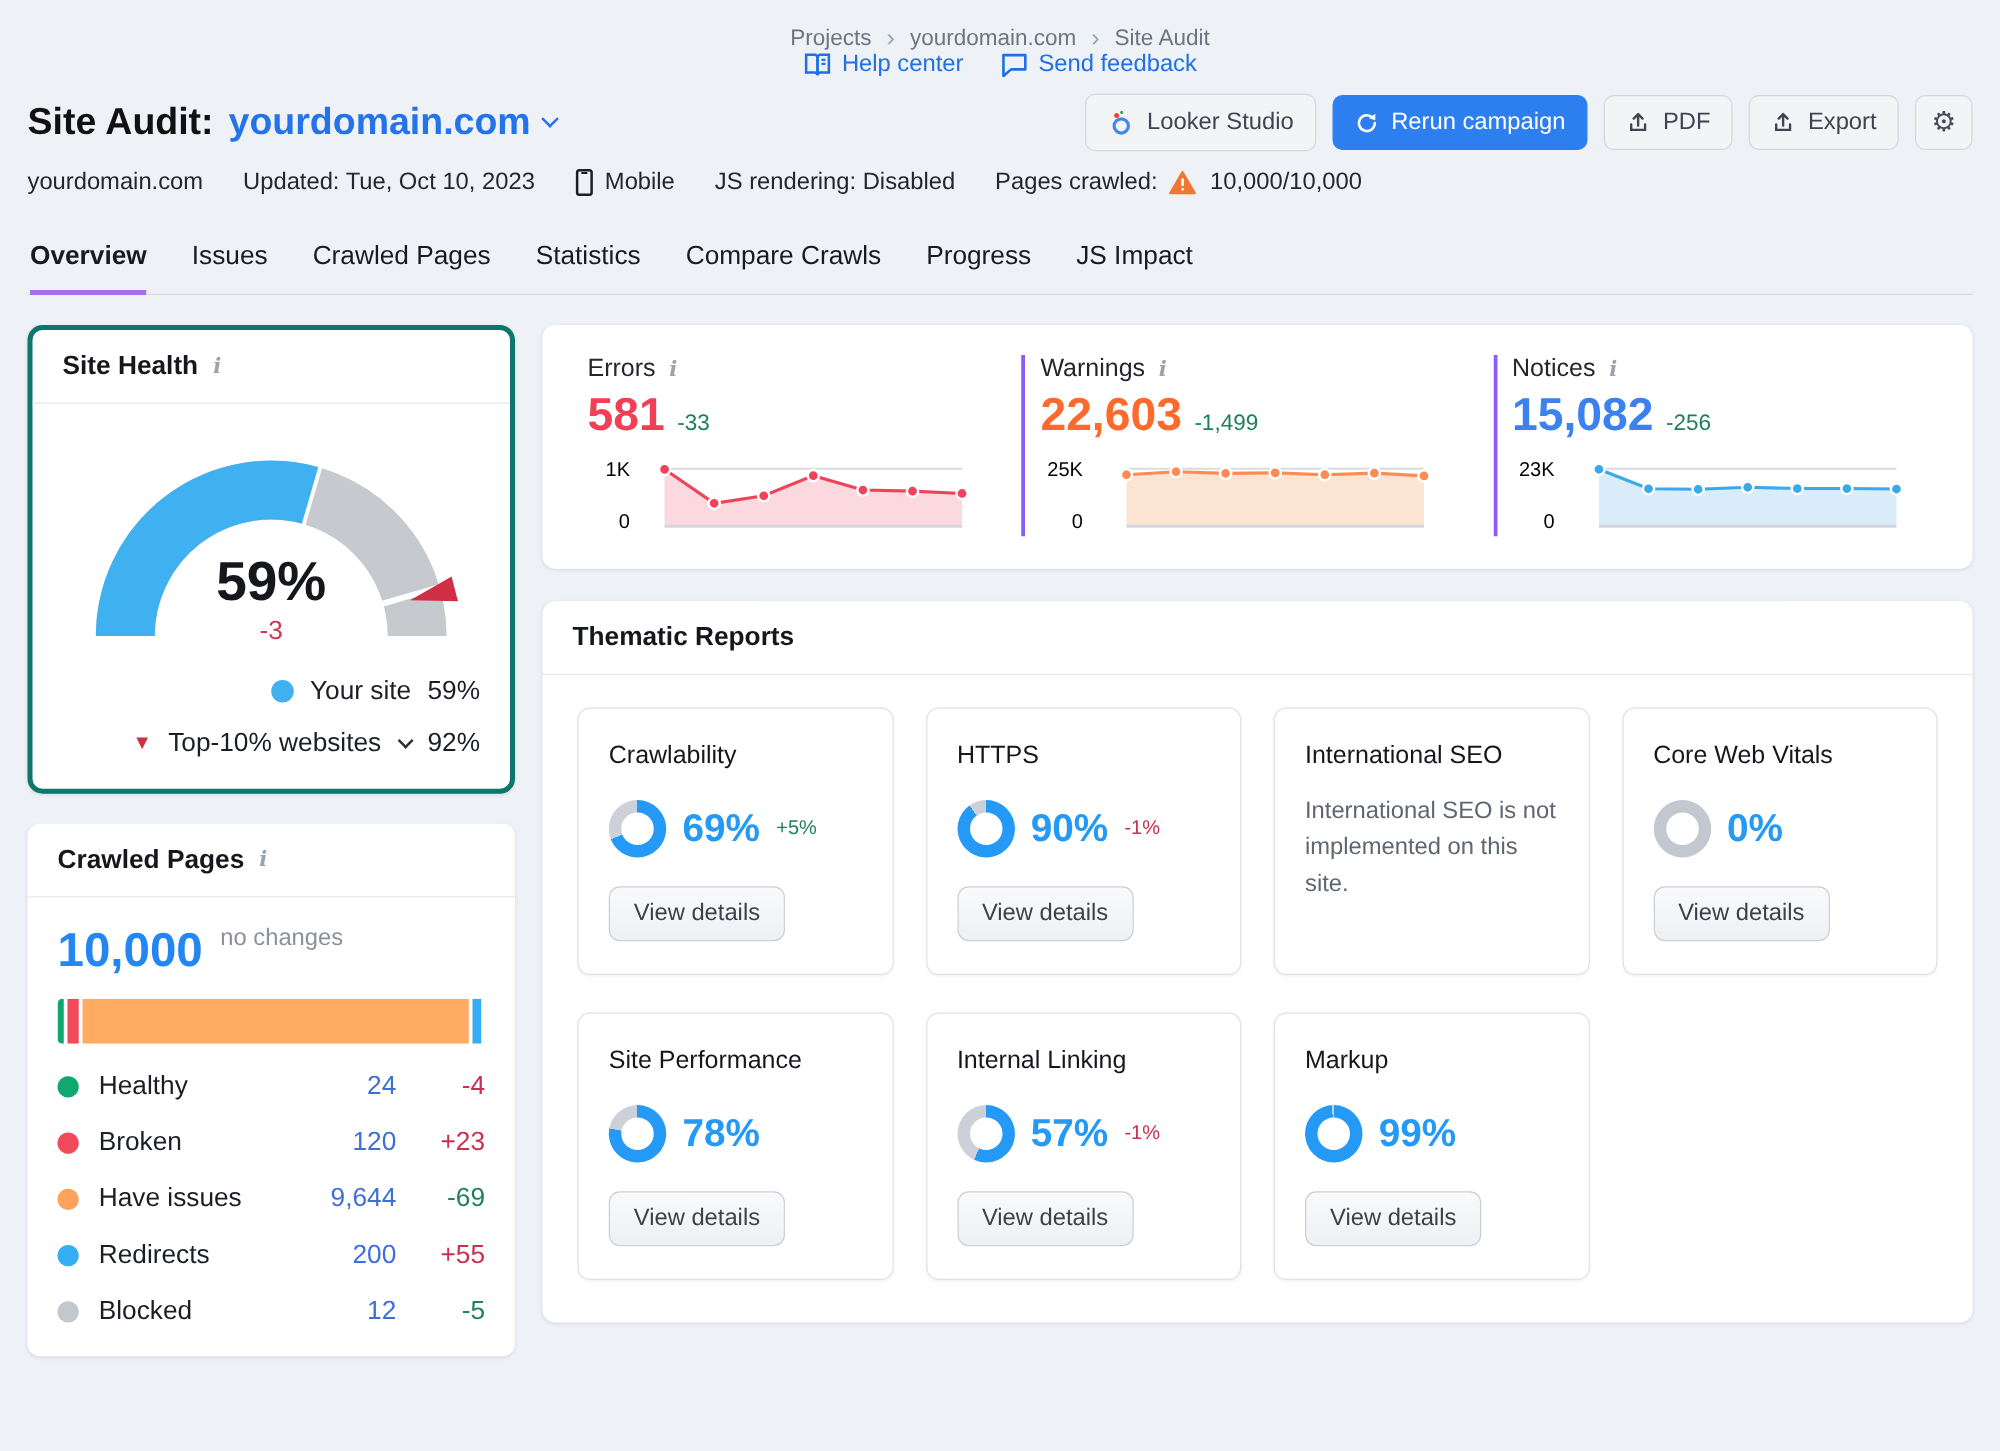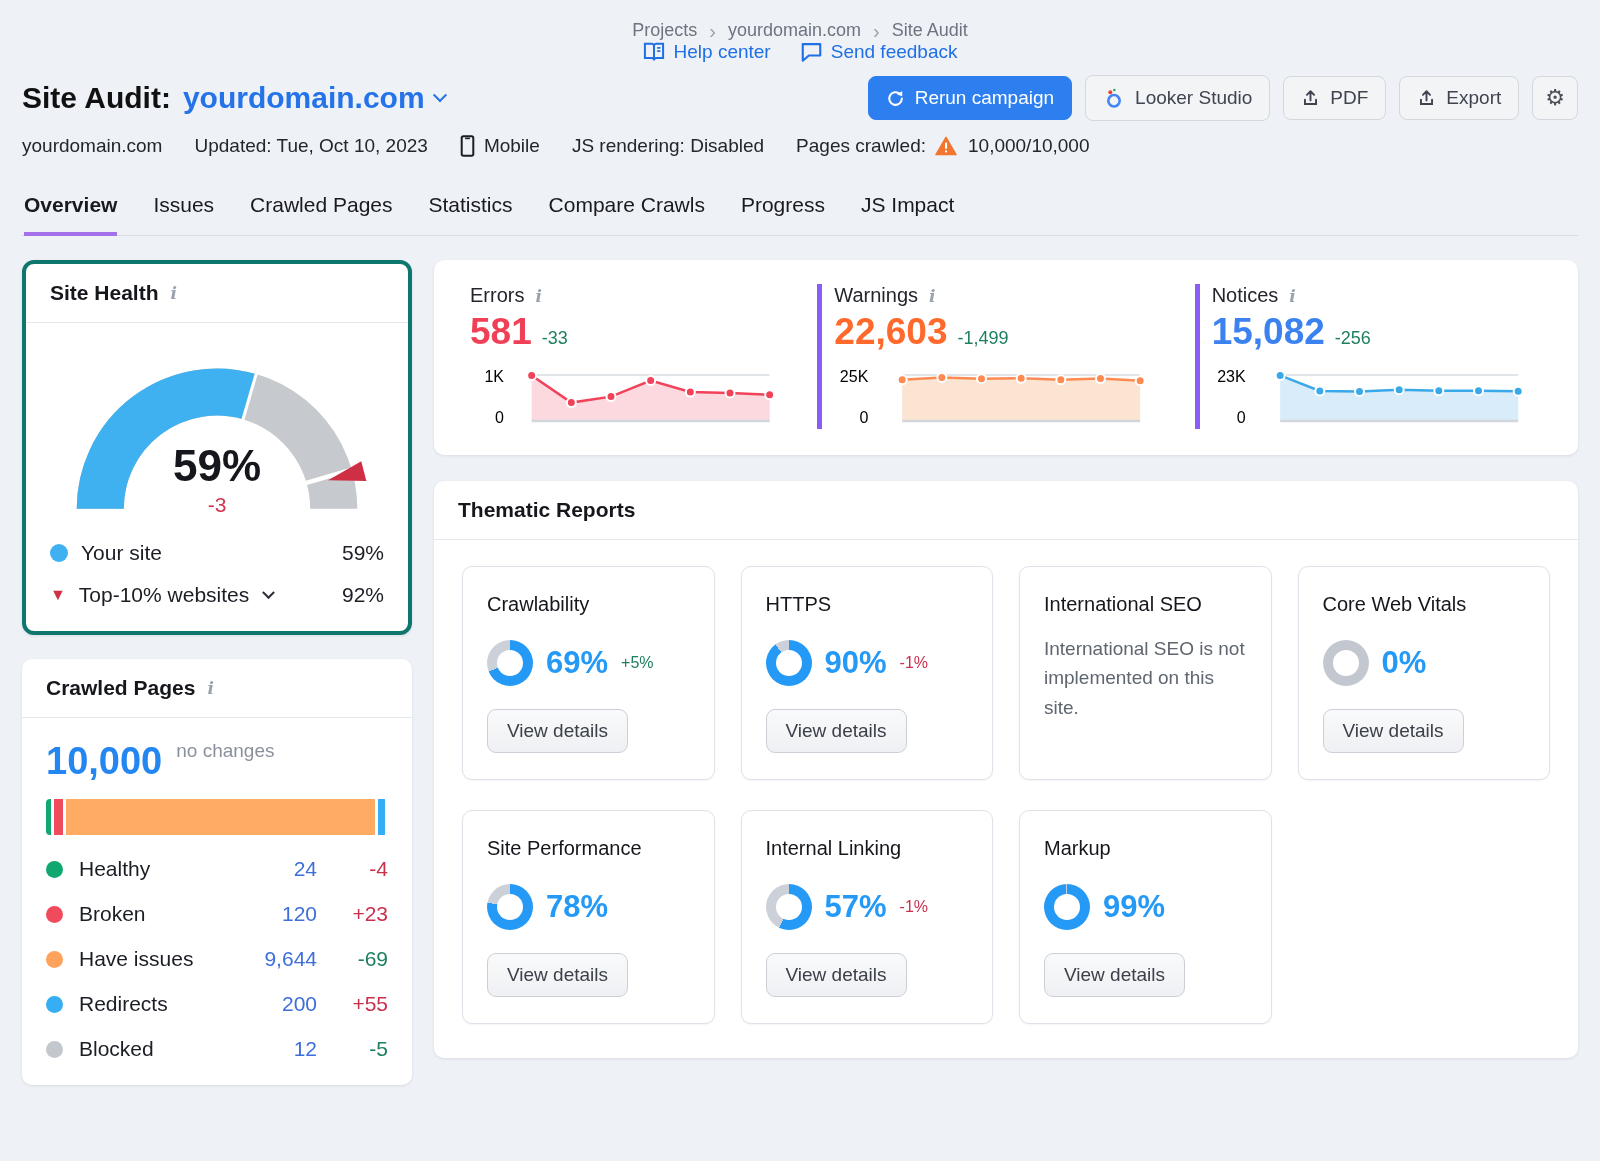--- a/index.html
+++ b/index.html
@@ -47,21 +47,21 @@
   .card-title { font-size:21px; font-weight:700; color:#15171c; }
   .info-i { font-family:"DejaVu Serif",serif; font-style:italic; font-weight:700; font-size:17px; color:#9aa2ad; cursor:pointer; padding:0 2px; }
 
   
   .health-card { border:4px solid #0f766e; border-radius:12px; margin-bottom:24px; }
   .gauge-wrap { position:relative; padding:24px 22px 4px; }
   .gauge-wrap svg { display:block; width:100%; }
   .gauge-center { position:absolute; left:0; right:0; top:118px; text-align:center; }
   .gauge-score { font-size:44px; font-weight:700; color:#15171c; }
   .gauge-change { font-size:21px; color:#d2374f; margin-top:2px; }
-  .health-legend { padding:14px 24px 24px; display:flex; flex-direction:column; gap:18px; }
+  .health-legend { padding:14px 24px 24px; display:flex; flex-direction:column; gap:18px;align-items:flex-end; }
   .hl-row { display:flex; align-items:center; gap:13px; font-size:21px; }
   .hl-dot { width:18px; height:18px; border-radius:50%; background:#3fb0f0; }
   .hl-tri { color:#cf2f44; font-size:16px; line-height:1; }
   .hl-label { color:#1b1e24; }
   .hl-value { margin-left:auto; color:#1b1e24; }
   .hl-chev { margin-left:2px; cursor:pointer; }
 
   
   .crawled-card { }
   .crawled-body { padding:22px 24px 24px; }
@@ -73,21 +73,21 @@
   .crawl-legend { margin-top:22px; display:flex; flex-direction:column; gap:21px; }
   .cl-row { display:grid; grid-template-columns:20px 1fr auto 58px; align-items:center; gap:13px; font-size:21px; }
   .cl-dot { width:17px; height:17px; border-radius:50%; }
   .cl-label { color:#1b1e24; }
   .cl-value { color:#3e6fd9; text-align:right; }
   .cl-change { text-align:right; }
 
   
   .stats-card { display:grid; grid-template-columns:1fr 1fr 1fr; padding:24px 6px 26px; margin-bottom:26px; }
   .stat-col { padding:0 30px; }
-  .stat-col + .stat-col { border-left:5px solid #8b5cf6;padding-left:12px; }
+  .stat-col + .stat-col { border-left:3px solid #8b5cf6;padding-left:12px; }
   .stat-label-row { display:flex; align-items:center; gap:9px; font-size:20px; color:#23262c; }
   .stat-value-row { display:flex; align-items:baseline; gap:10px; margin-top:4px; }
   .stat-value { font-size:37px; font-weight:700; }
   .stat-change { font-size:18px; color:#1f8060; }
   .spark-row { display:flex; gap:10px; margin-top:12px; align-items:stretch; }
   .spark-axis { display:flex; flex-direction:column; justify-content:space-between; font-size:16px; color:#000000; text-align:right; min-width:34px; padding:3px 0 2px; }
   .spark-svg { flex:1; height:64px; }
 
   
   .thematic-body { padding:26px 28px 34px; }
@@ -137,34 +137,34 @@
 
   <div class="row-title">
     <div class="title-group">
       <span class="page-title">Site Audit:</span>
       <span class="page-title-domain">
         <span>yourdomain.com</span>
         <span class="chev"></span>
       </span>
     </div>
     <div class="actions">
-      <button class="btn btn-primary">
-        <svg class="icon" width="19" height="19" viewBox="0 0 24 24">
-            <path d="M20 12a8 8 0 1 1-2.4-5.7" fill="none" stroke="#fff" stroke-width="2.6" stroke-linecap="round"></path>
-            <polygon points="20.5,2.5 20.5,9 14,7" fill="#fff"></polygon>
-          </svg>
-        <span>Rerun campaign</span>
-      </button>
       <button class="btn btn-light">
         <svg class="icon" width="22" height="24" viewBox="0 0 24 26">
             <circle cx="12" cy="16" r="6.2" fill="none" stroke="#4285f4" stroke-width="2.8"></circle>
             <circle cx="8" cy="6.8" r="2.2" fill="#ea4335"></circle>
             <circle cx="12.4" cy="4.2" r="1.4" fill="#34a853"></circle>
           </svg>
         <span>Looker Studio</span>
+      </button>
+      <button class="btn btn-primary">
+        <svg class="icon" width="19" height="19" viewBox="0 0 24 24">
+            <path d="M20 12a8 8 0 1 1-2.4-5.7" fill="none" stroke="#fff" stroke-width="2.6" stroke-linecap="round"></path>
+            <polygon points="20.5,2.5 20.5,9 14,7" fill="#fff"></polygon>
+          </svg>
+        <span>Rerun campaign</span>
       </button>
       <button class="btn btn-light">
         <svg class="icon" width="19" height="20" viewBox="0 0 24 24">
             <path d="M12 15V4M7.5 8 12 3.5 16.5 8" fill="none" stroke="#3f4450" stroke-width="2.4" stroke-linecap="round" stroke-linejoin="round"></path>
             <path d="M5 14v5.5h14V14" fill="none" stroke="#3f4450" stroke-width="2.4" stroke-linecap="round"></path>
           </svg>
         <span>PDF</span>
       </button>
       <button class="btn btn-light">
         <svg class="icon" width="19" height="20" viewBox="0 0 24 24">

